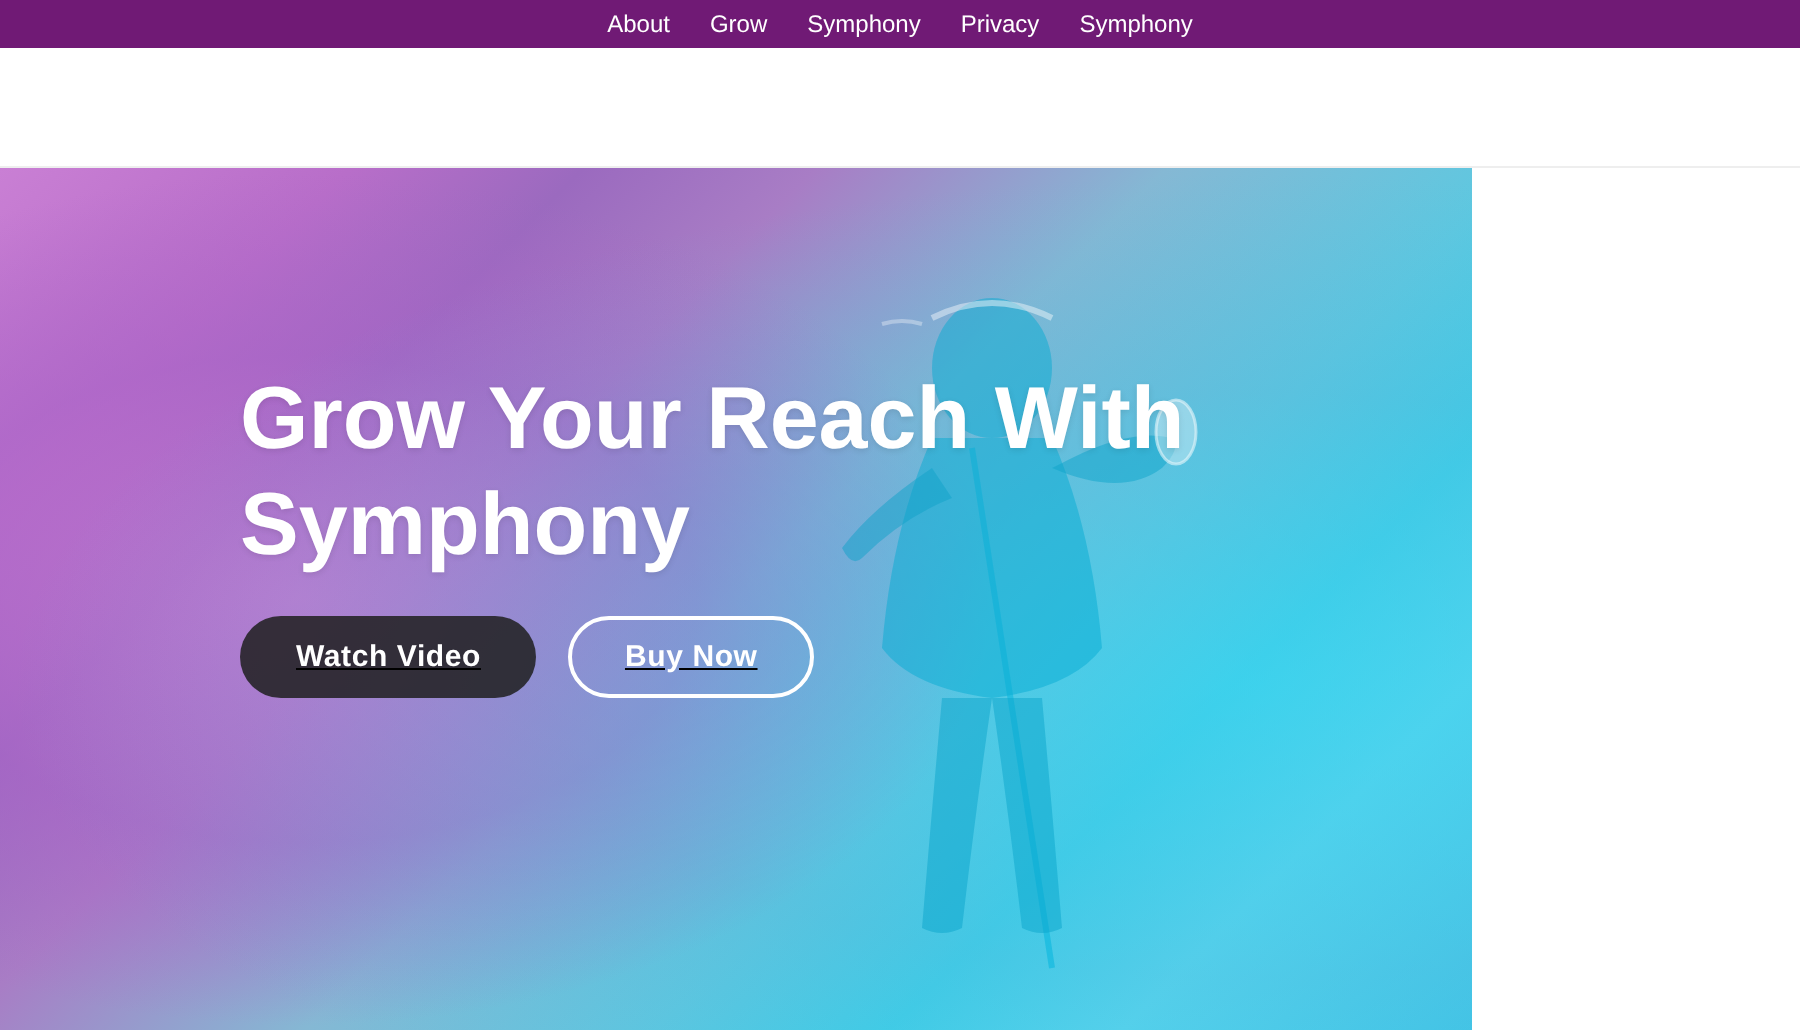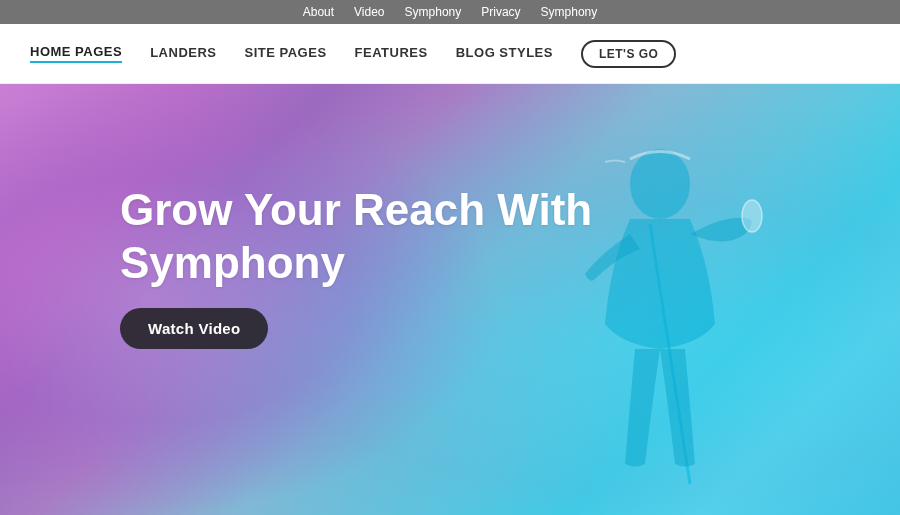--- a/index.html
+++ b/index.html
@@ -1,20 +1,20 @@
 <!DOCTYPE html>
 <html><head>
   <meta charset="utf-8">
   <style>
     * { margin: 0; padding: 0; box-sizing: border-box; }
     body { font-family: 'Arial', sans-serif; width: 900px; height: 515px; overflow: hidden; }
 
     
     .top-bar {
-      background-color: #737373;
+      background-color: #701a75;
       height: 24px;
       display: flex;
       align-items: center;
       justify-content: center;
       gap: 20px;
     }
     .top-bar a {
       color: white;
       text-decoration: none;
       font-size: 12px;
@@ -68,21 +68,21 @@
       color: #333;
       cursor: pointer;
       background: white;
       letter-spacing: 0.5px;
       text-transform: uppercase;
     }
 
     
     .hero {
       position: relative;
-      width: 900px;
+      width: 736px;
       height: 431px;
       overflow: hidden;
     }
 
     
     .hero-bg {
       position: absolute;
       inset: 0;
       background: linear-gradient(135deg,
         #c97fd4 0%,
@@ -154,20 +154,21 @@
       color: rgba(255,255,255,0.92);
       line-height: 1.6;
       margin-bottom: 32px;
       max-width: 440px;
     }
 
     .hero-buttons {
       display: flex;
       gap: 16px;
       align-items: center;
+      text-decoration: underline;
     }
 
     .btn-watch {
       background: rgba(30, 30, 30, 0.85);
       color: white;
       border: none;
       border-radius: 25px;
       padding: 12px 28px;
       font-size: 15px;
       font-weight: 600;
@@ -185,35 +186,27 @@
       font-weight: 600;
       cursor: pointer;
       letter-spacing: 0.3px;
     }
   </style>
 </head>
 <body>
 
 <div class="top-bar">
   <a>About</a>
-  <a>Video</a>
+  <a>Grow</a>
   <a>Symphony</a>
   <a>Privacy</a>
   <a>Symphony</a>
 </div>
 
 <div class="header">
-  <nav class="nav">
-    <a class="nav-item active">HOME PAGES</a>
-    <a class="nav-item">LANDERS</a>
-    <a class="nav-item">SITE PAGES</a>
-    <a class="nav-item">FEATURES</a>
-    <a class="nav-item">BLOG STYLES</a>
-    <button class="lets-go-btn">LET'S GO</button>
-  </nav>
 </div>
 
 <div class="hero">
   <div class="hero-bg"></div>
   <div class="blob1"></div>
   <div class="blob2"></div>
 
   <svg class="performer-svg" viewBox="0 0 350 400" xmlns="http://www.w3.org/2000/svg">
 
     <line x1="160" y1="120" x2="200" y2="380" stroke="rgba(0,180,220,0.6)" stroke-width="3"></line>
@@ -230,15 +223,16 @@
     <path d="M195 245 Q200 300 205 360 Q195 365 185 360 Q178 300 170 245 Z" fill="rgba(0,160,200,0.5)"></path>
 
     <path d="M140 55 Q170 40 200 55" stroke="rgba(255,255,255,0.5)" stroke-width="3" fill="none"></path>
     <path d="M135 58 Q125 55 115 58" stroke="rgba(255,255,255,0.4)" stroke-width="2" fill="none"></path>
   </svg>
 
   <div class="hero-content">
     <h1 class="hero-title">Grow Your Reach With Symphony</h1>
     <div class="hero-buttons">
       <button class="btn-watch">Watch Video</button>
+      <button class="btn-buy">Buy Now</button>
     </div>
   </div>
 </div>
 
 </body></html>

